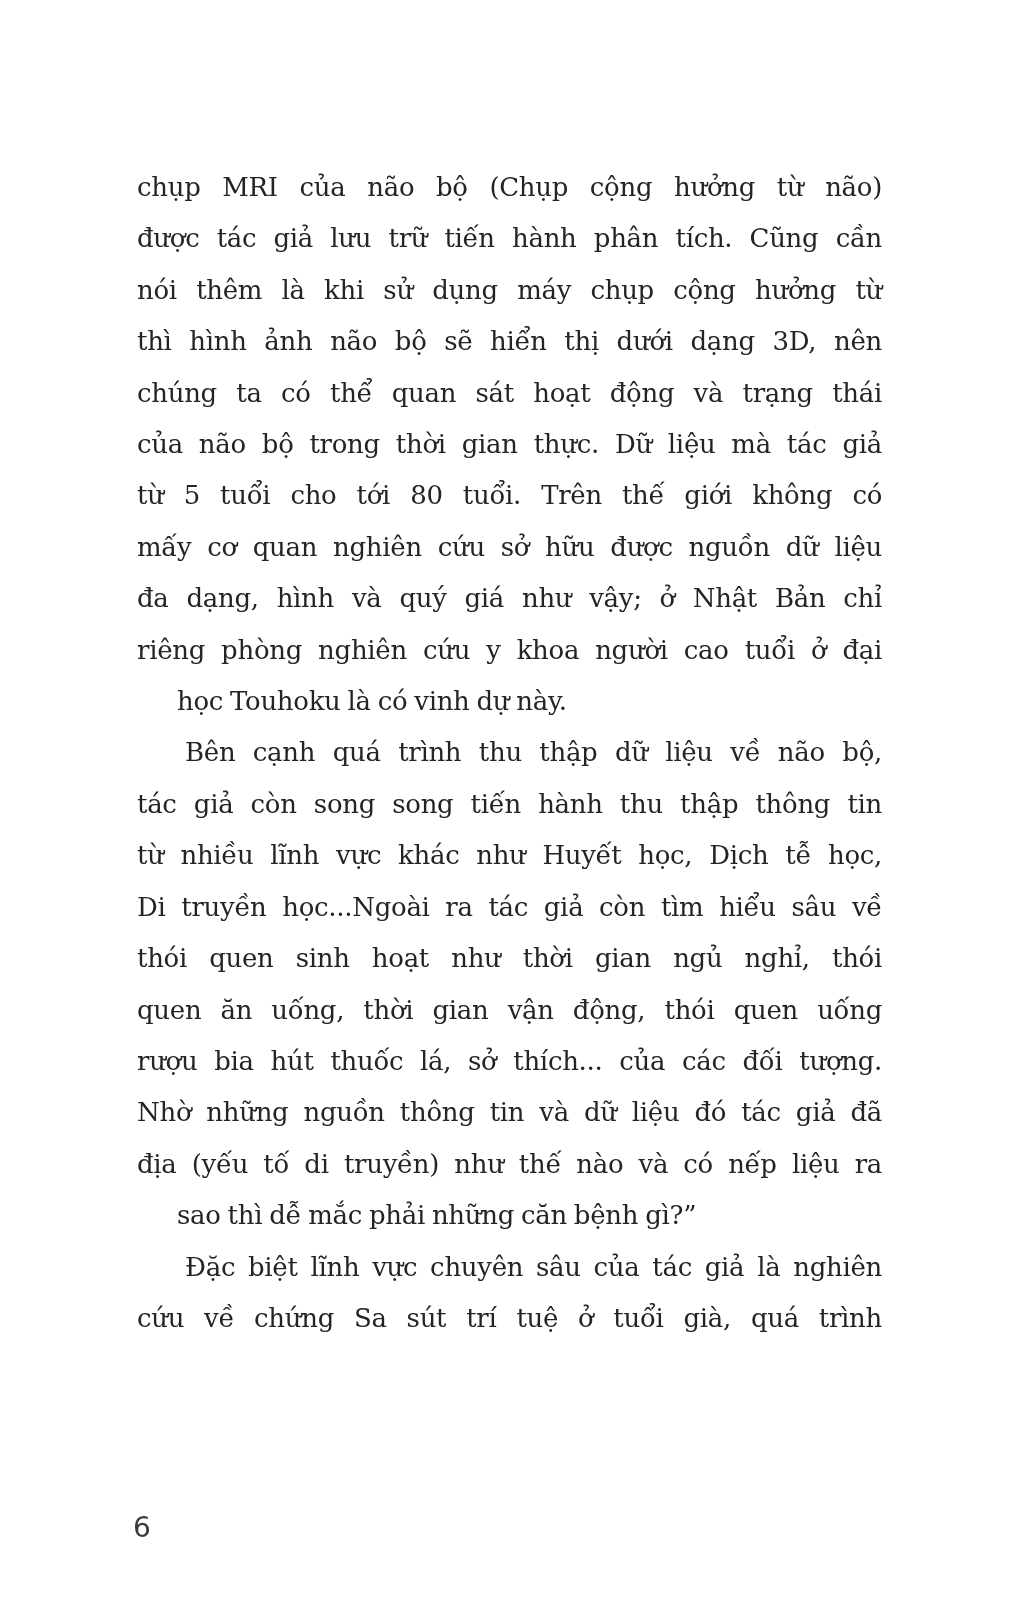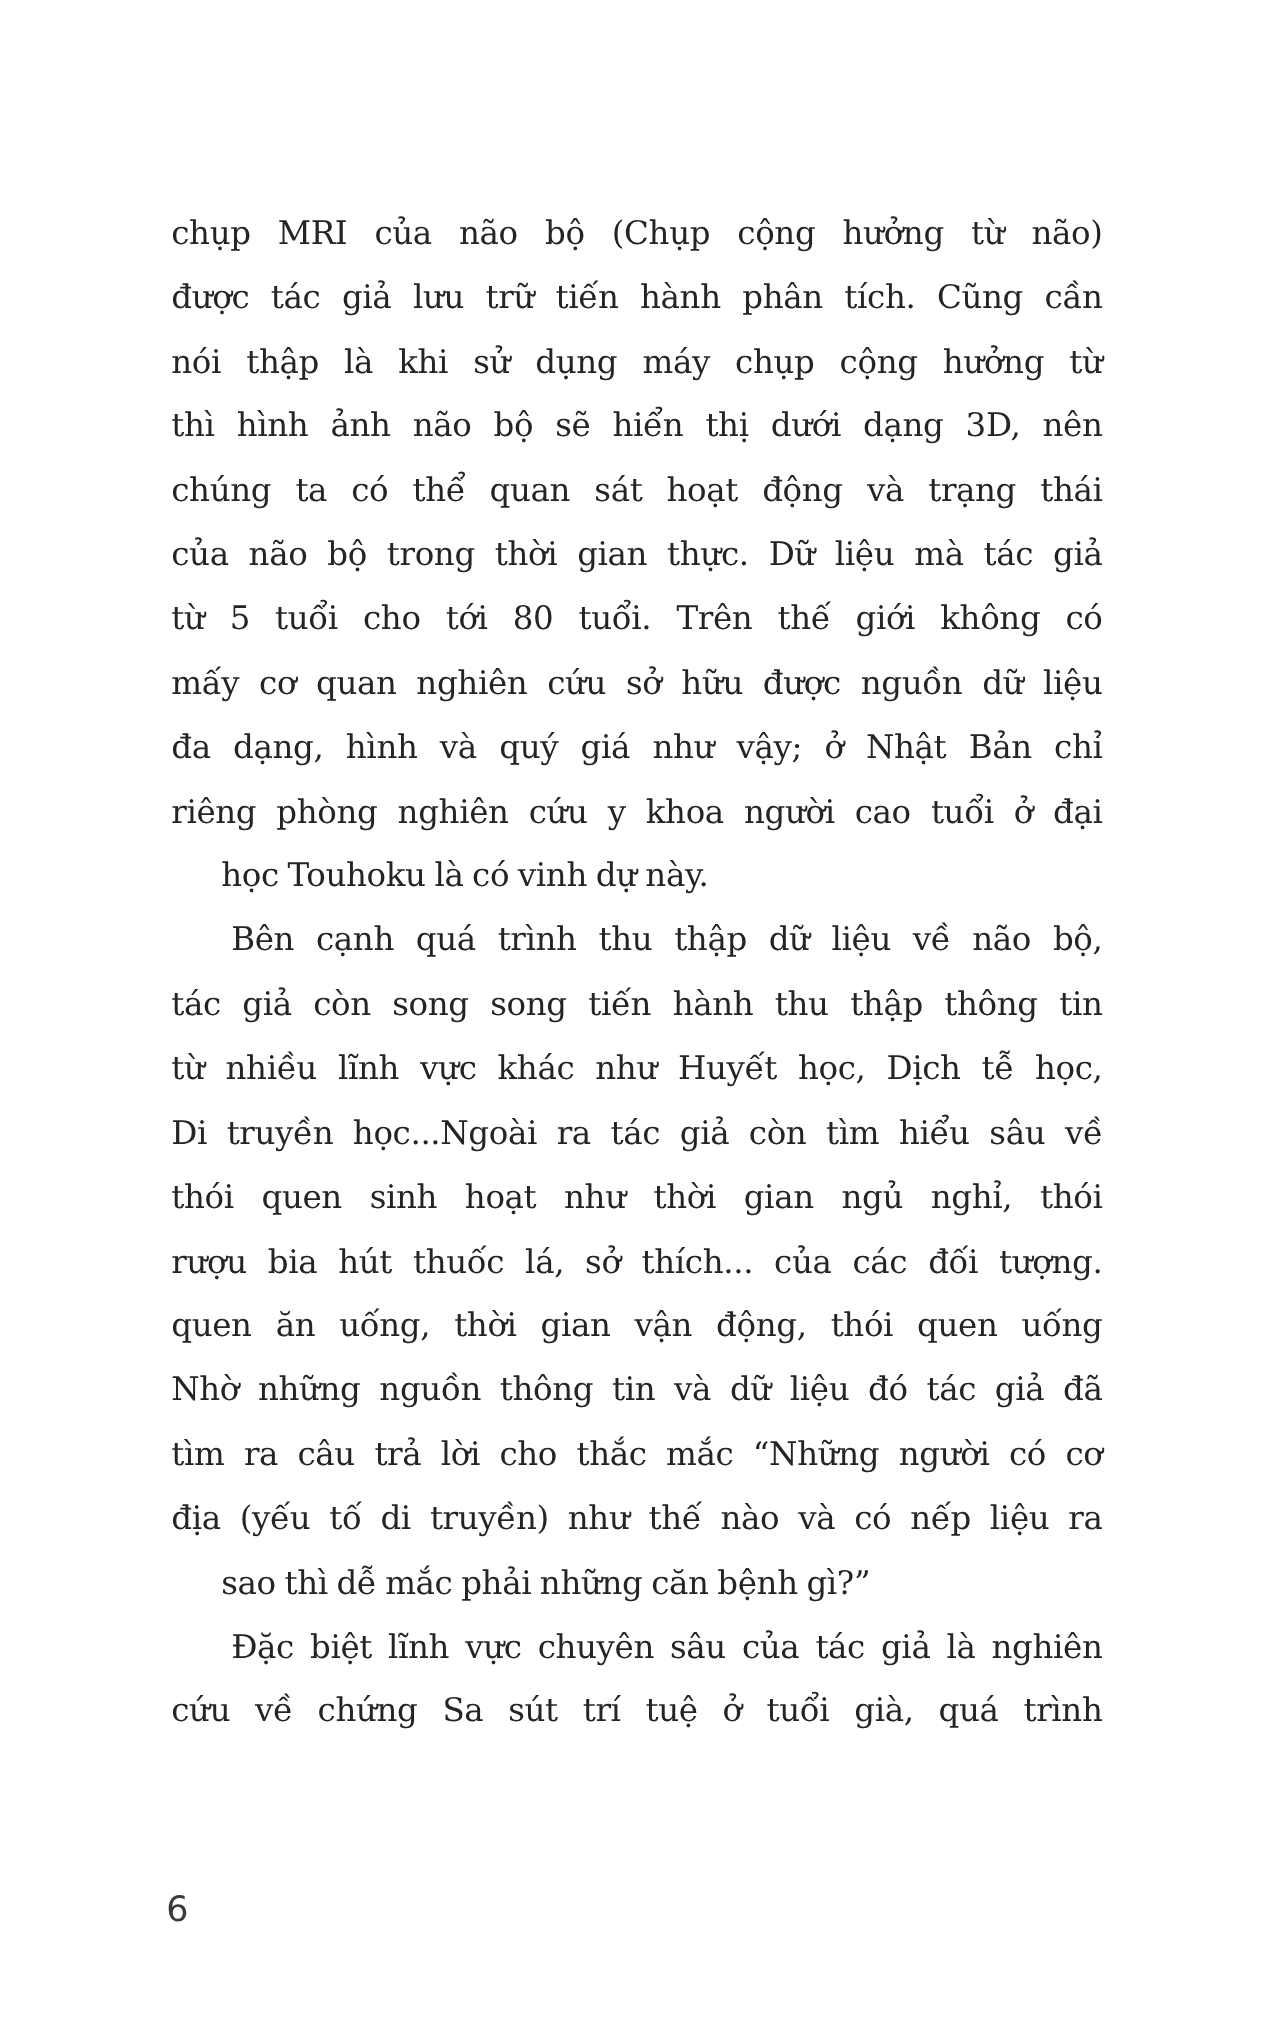--- a/index.html
+++ b/index.html
@@ -54,40 +54,39 @@
   }
 </style>
 </head>
 <body>
 
 <div class="page">
   <div class="text-block">
       <div class="paragraph">
         <div class="line">chụp MRI của não bộ (Chụp cộng hưởng từ não)</div>
         <div class="line">được tác giả lưu trữ tiến hành phân tích. Cũng cần</div>
-        <div class="line">nói thập là khi sử dụng máy chụp cộng hưởng từ</div>
+        <div class="line">nói thêm là khi sử dụng máy chụp cộng hưởng từ</div>
         <div class="line">thì hình ảnh não bộ sẽ hiển thị dưới dạng 3D, nên</div>
         <div class="line">chúng ta có thể quan sát hoạt động và trạng thái</div>
         <div class="line">của não bộ trong thời gian thực. Dữ liệu mà tác giả</div>
         <div class="line">từ 5 tuổi cho tới 80 tuổi. Trên thế giới không có</div>
         <div class="line">mấy cơ quan nghiên cứu sở hữu được nguồn dữ liệu</div>
         <div class="line">đa dạng, hình và quý giá như vậy; ở Nhật Bản chỉ</div>
         <div class="line">riêng phòng nghiên cứu y khoa người cao tuổi ở đại</div>
         <div class="line endline">học Touhoku là có vinh dự này.</div>
       </div>
       <div class="paragraph">
         <div class="line indent">Bên cạnh quá trình thu thập dữ liệu về não bộ,</div>
         <div class="line">tác giả còn song song tiến hành thu thập thông tin</div>
         <div class="line">từ nhiều lĩnh vực khác như Huyết học, Dịch tễ học,</div>
         <div class="line">Di truyền học...Ngoài ra tác giả còn tìm hiểu sâu về</div>
         <div class="line">thói quen sinh hoạt như thời gian ngủ nghỉ, thói</div>
+        <div class="line">quen ăn uống, thời gian vận động, thói quen uống</div>
         <div class="line">rượu bia hút thuốc lá, sở thích... của các đối tượng.</div>
-        <div class="line">quen ăn uống, thời gian vận động, thói quen uống</div>
         <div class="line">Nhờ những nguồn thông tin và dữ liệu đó tác giả đã</div>
-        <div class="line">tìm ra câu trả lời cho thắc mắc “Những người có cơ</div>
         <div class="line">địa (yếu tố di truyền) như thế nào và có nếp liệu ra</div>
         <div class="line endline">sao thì dễ mắc phải những căn bệnh gì?”</div>
       </div>
       <div class="paragraph">
         <div class="line indent">Đặc biệt lĩnh vực chuyên sâu của tác giả là nghiên</div>
         <div class="line">cứu về chứng Sa sút trí tuệ ở tuổi già, quá trình</div>
       </div>
     </div>
   <div class="page-number">6</div>
 </div>

